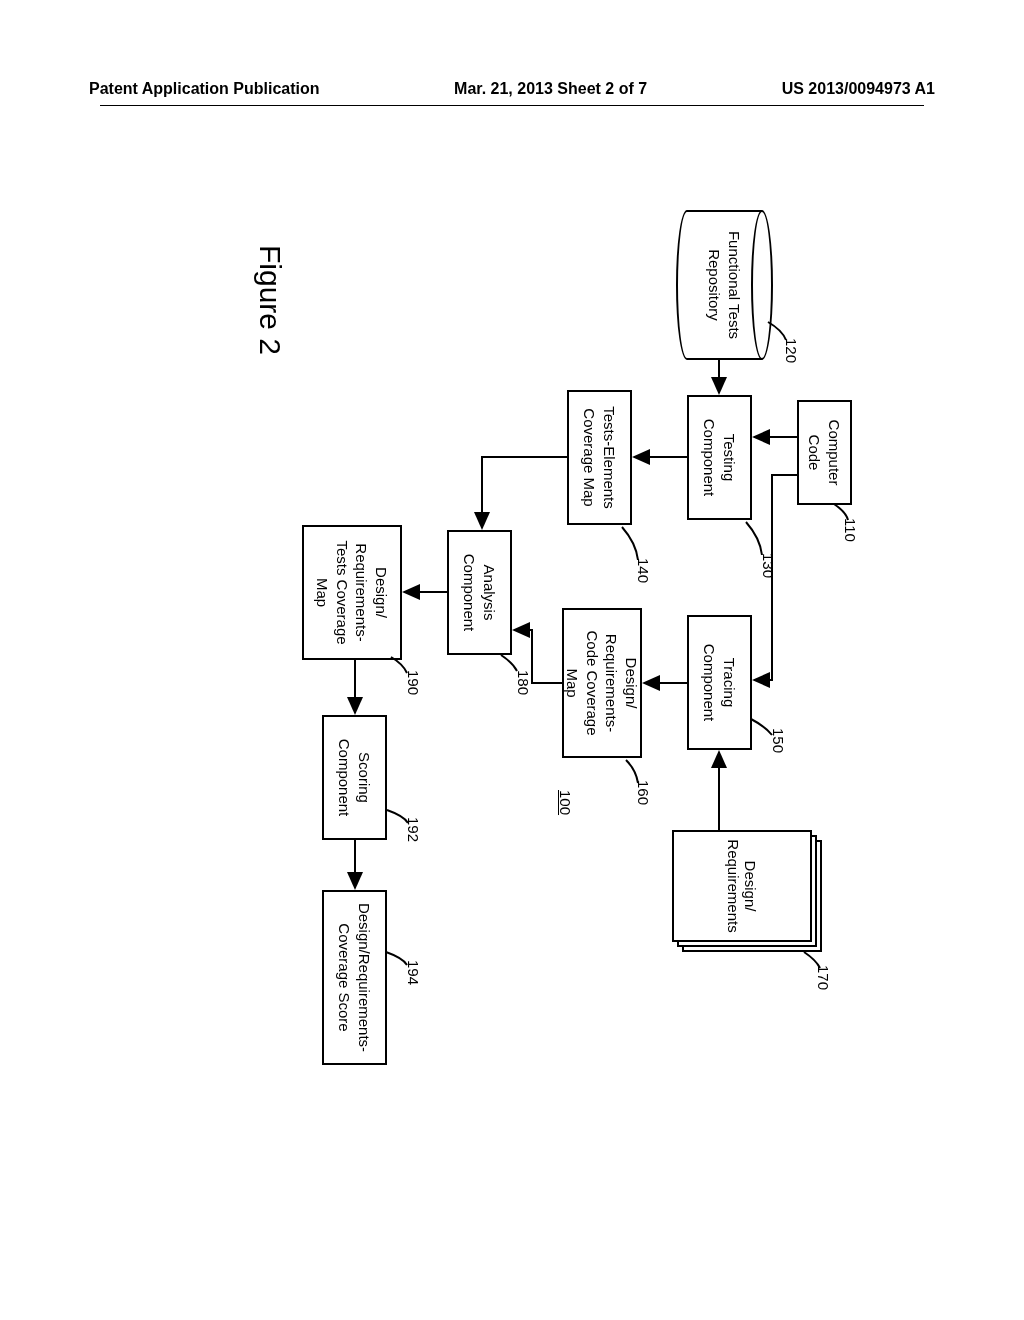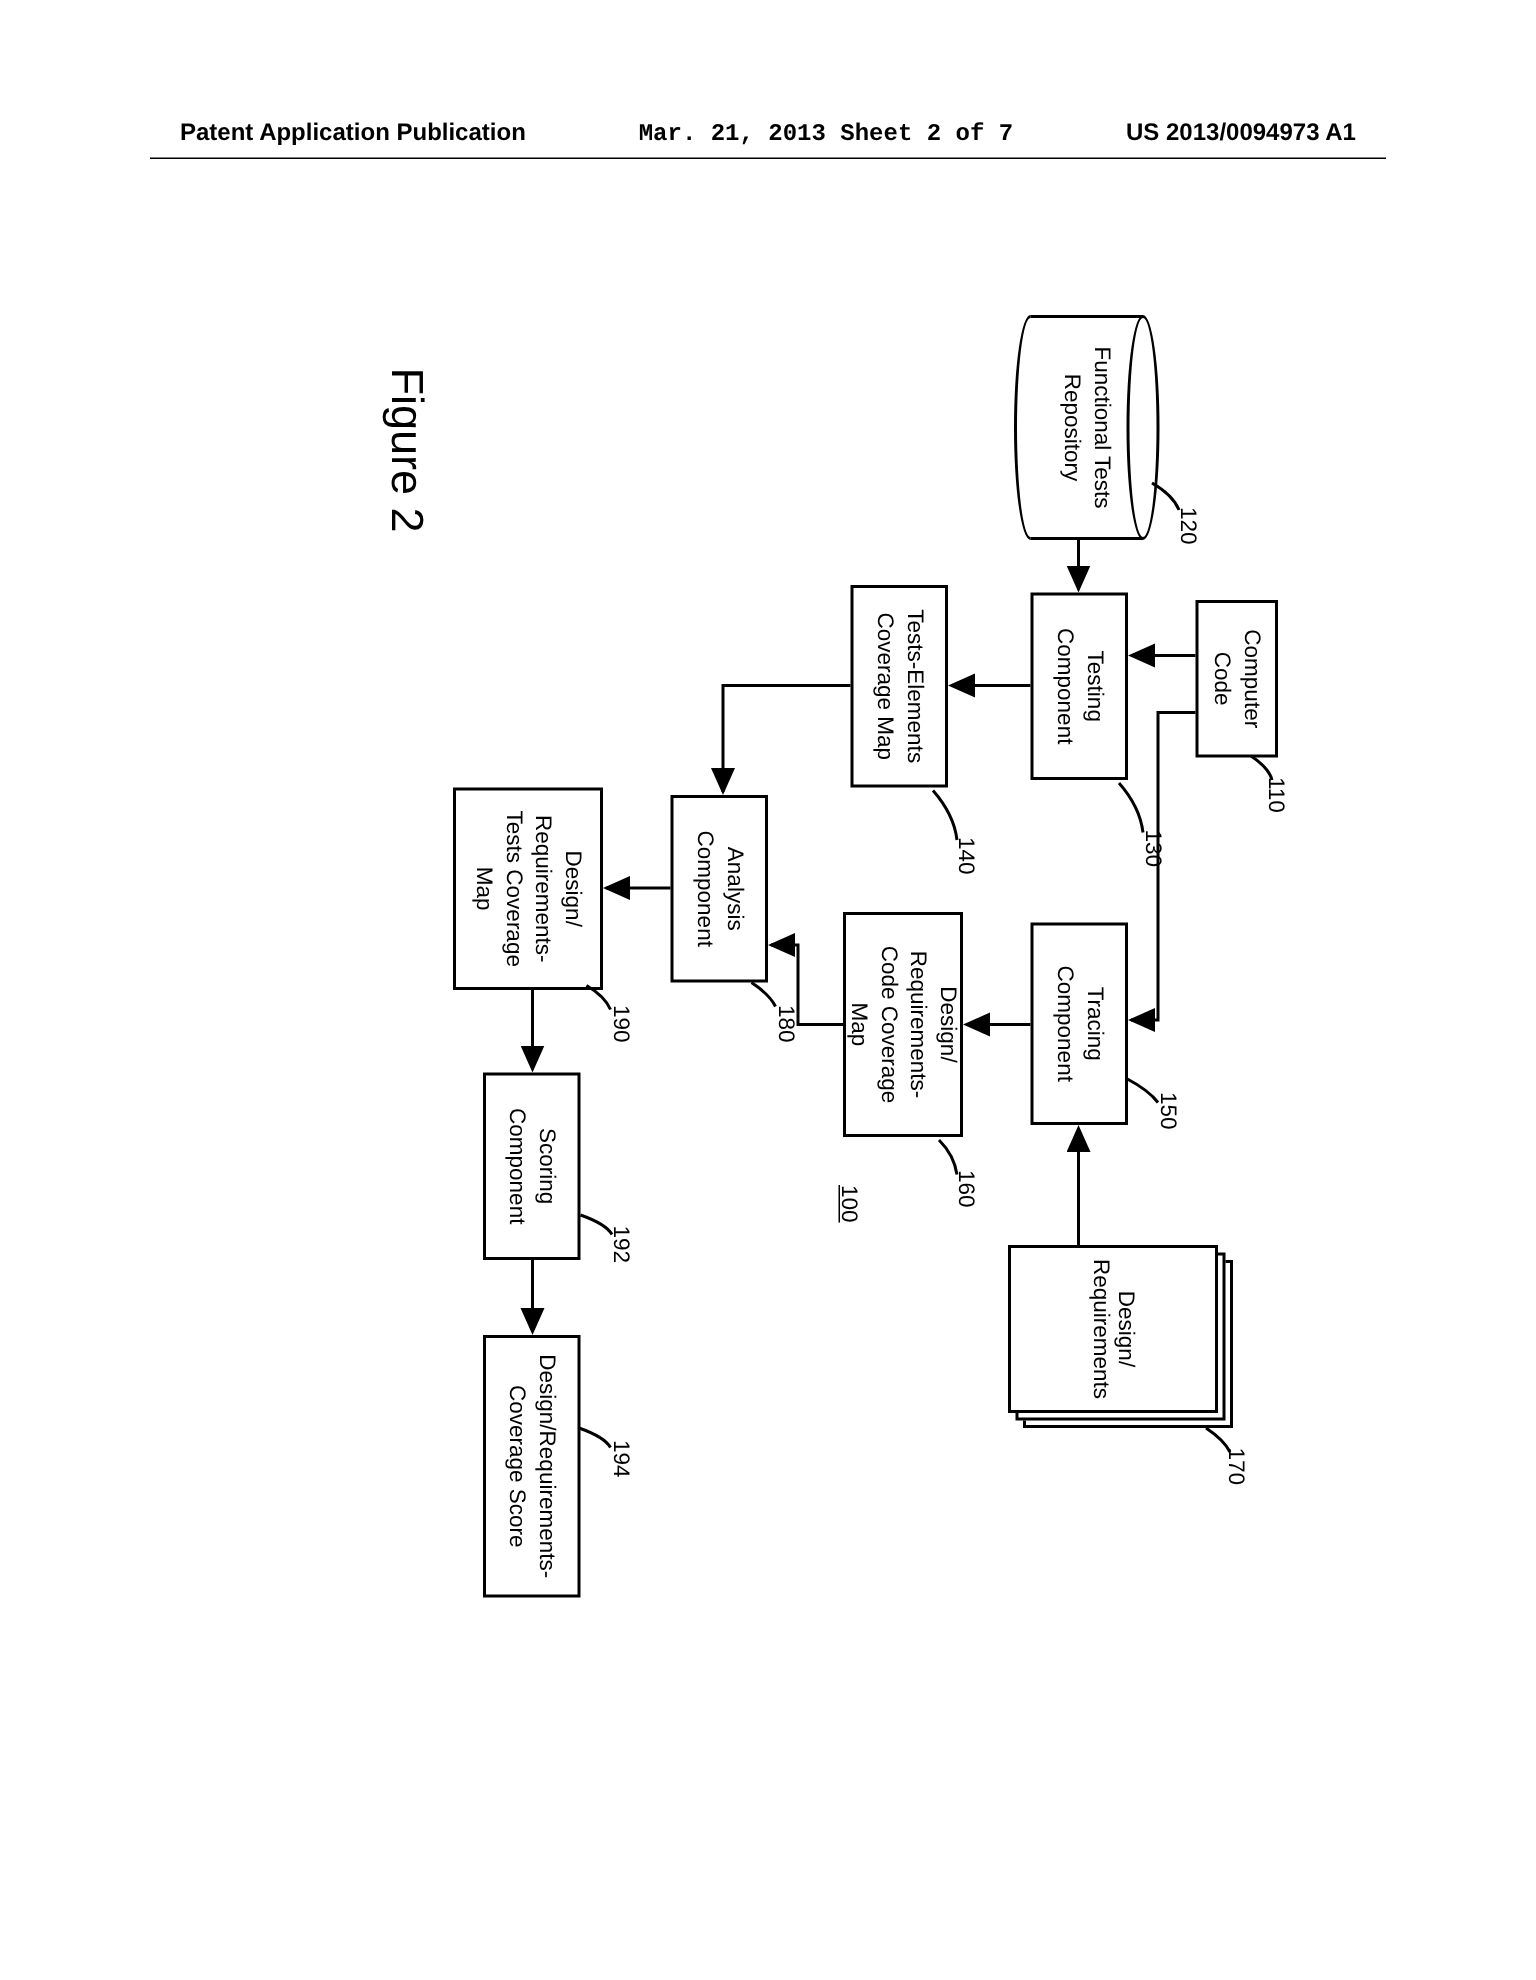--- a/index.html
+++ b/index.html
@@ -10,26 +10,26 @@
     font-family: Arial, Helvetica, sans-serif;
     position: relative;
   }
   .header {
     position: absolute;
     top: 80px;
     left: 0;
     width: 1024px;
     display: flex;
     justify-content: space-between;
-    padding: 0 120px;
+    padding: 0 89px;
     font-size: 16px;
     font-weight: bold;
   }
   .header .left { text-align: left; }
-  .header .center { text-align: center; font-family: Liberation Mono, monospace; }
+  .header .center { text-align: center; }
   .header .right { text-align: right; }
   .hr {
     position: absolute;
     top: 105px;
     left: 100px;
     width: 824px;
     border-top: 1.5px solid #000;
   }
   .diagram-wrap {
     position: absolute;

